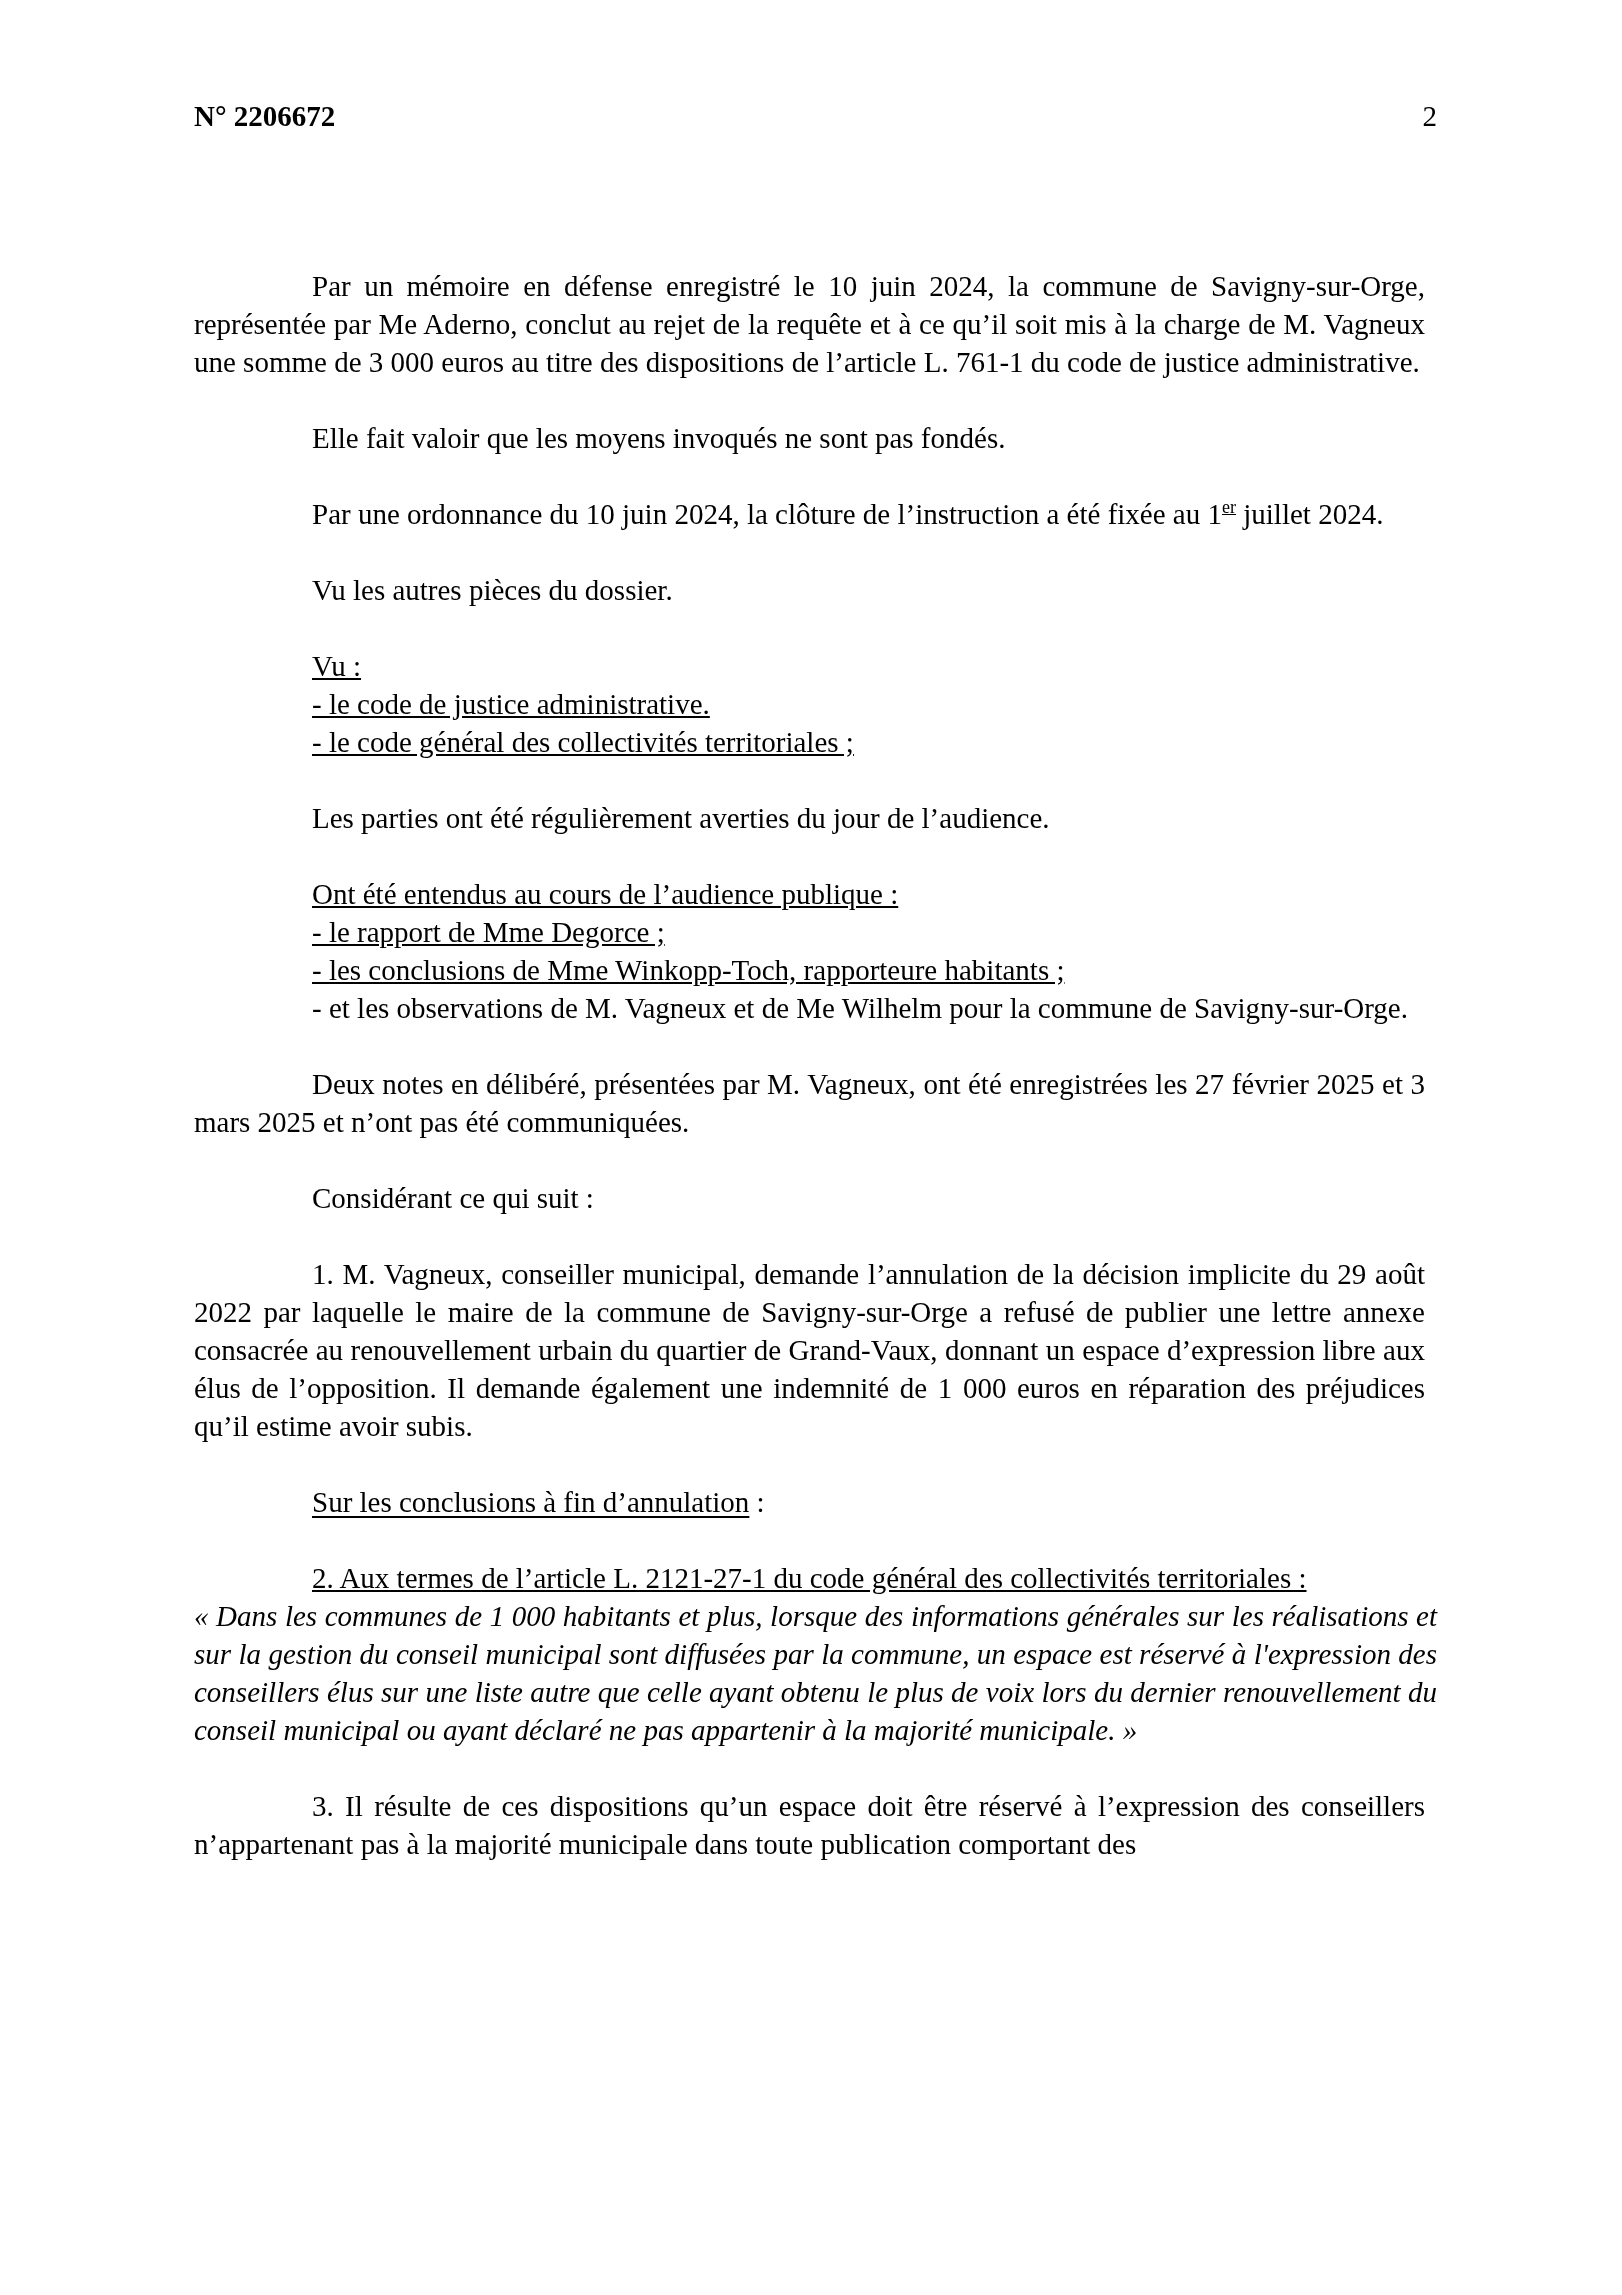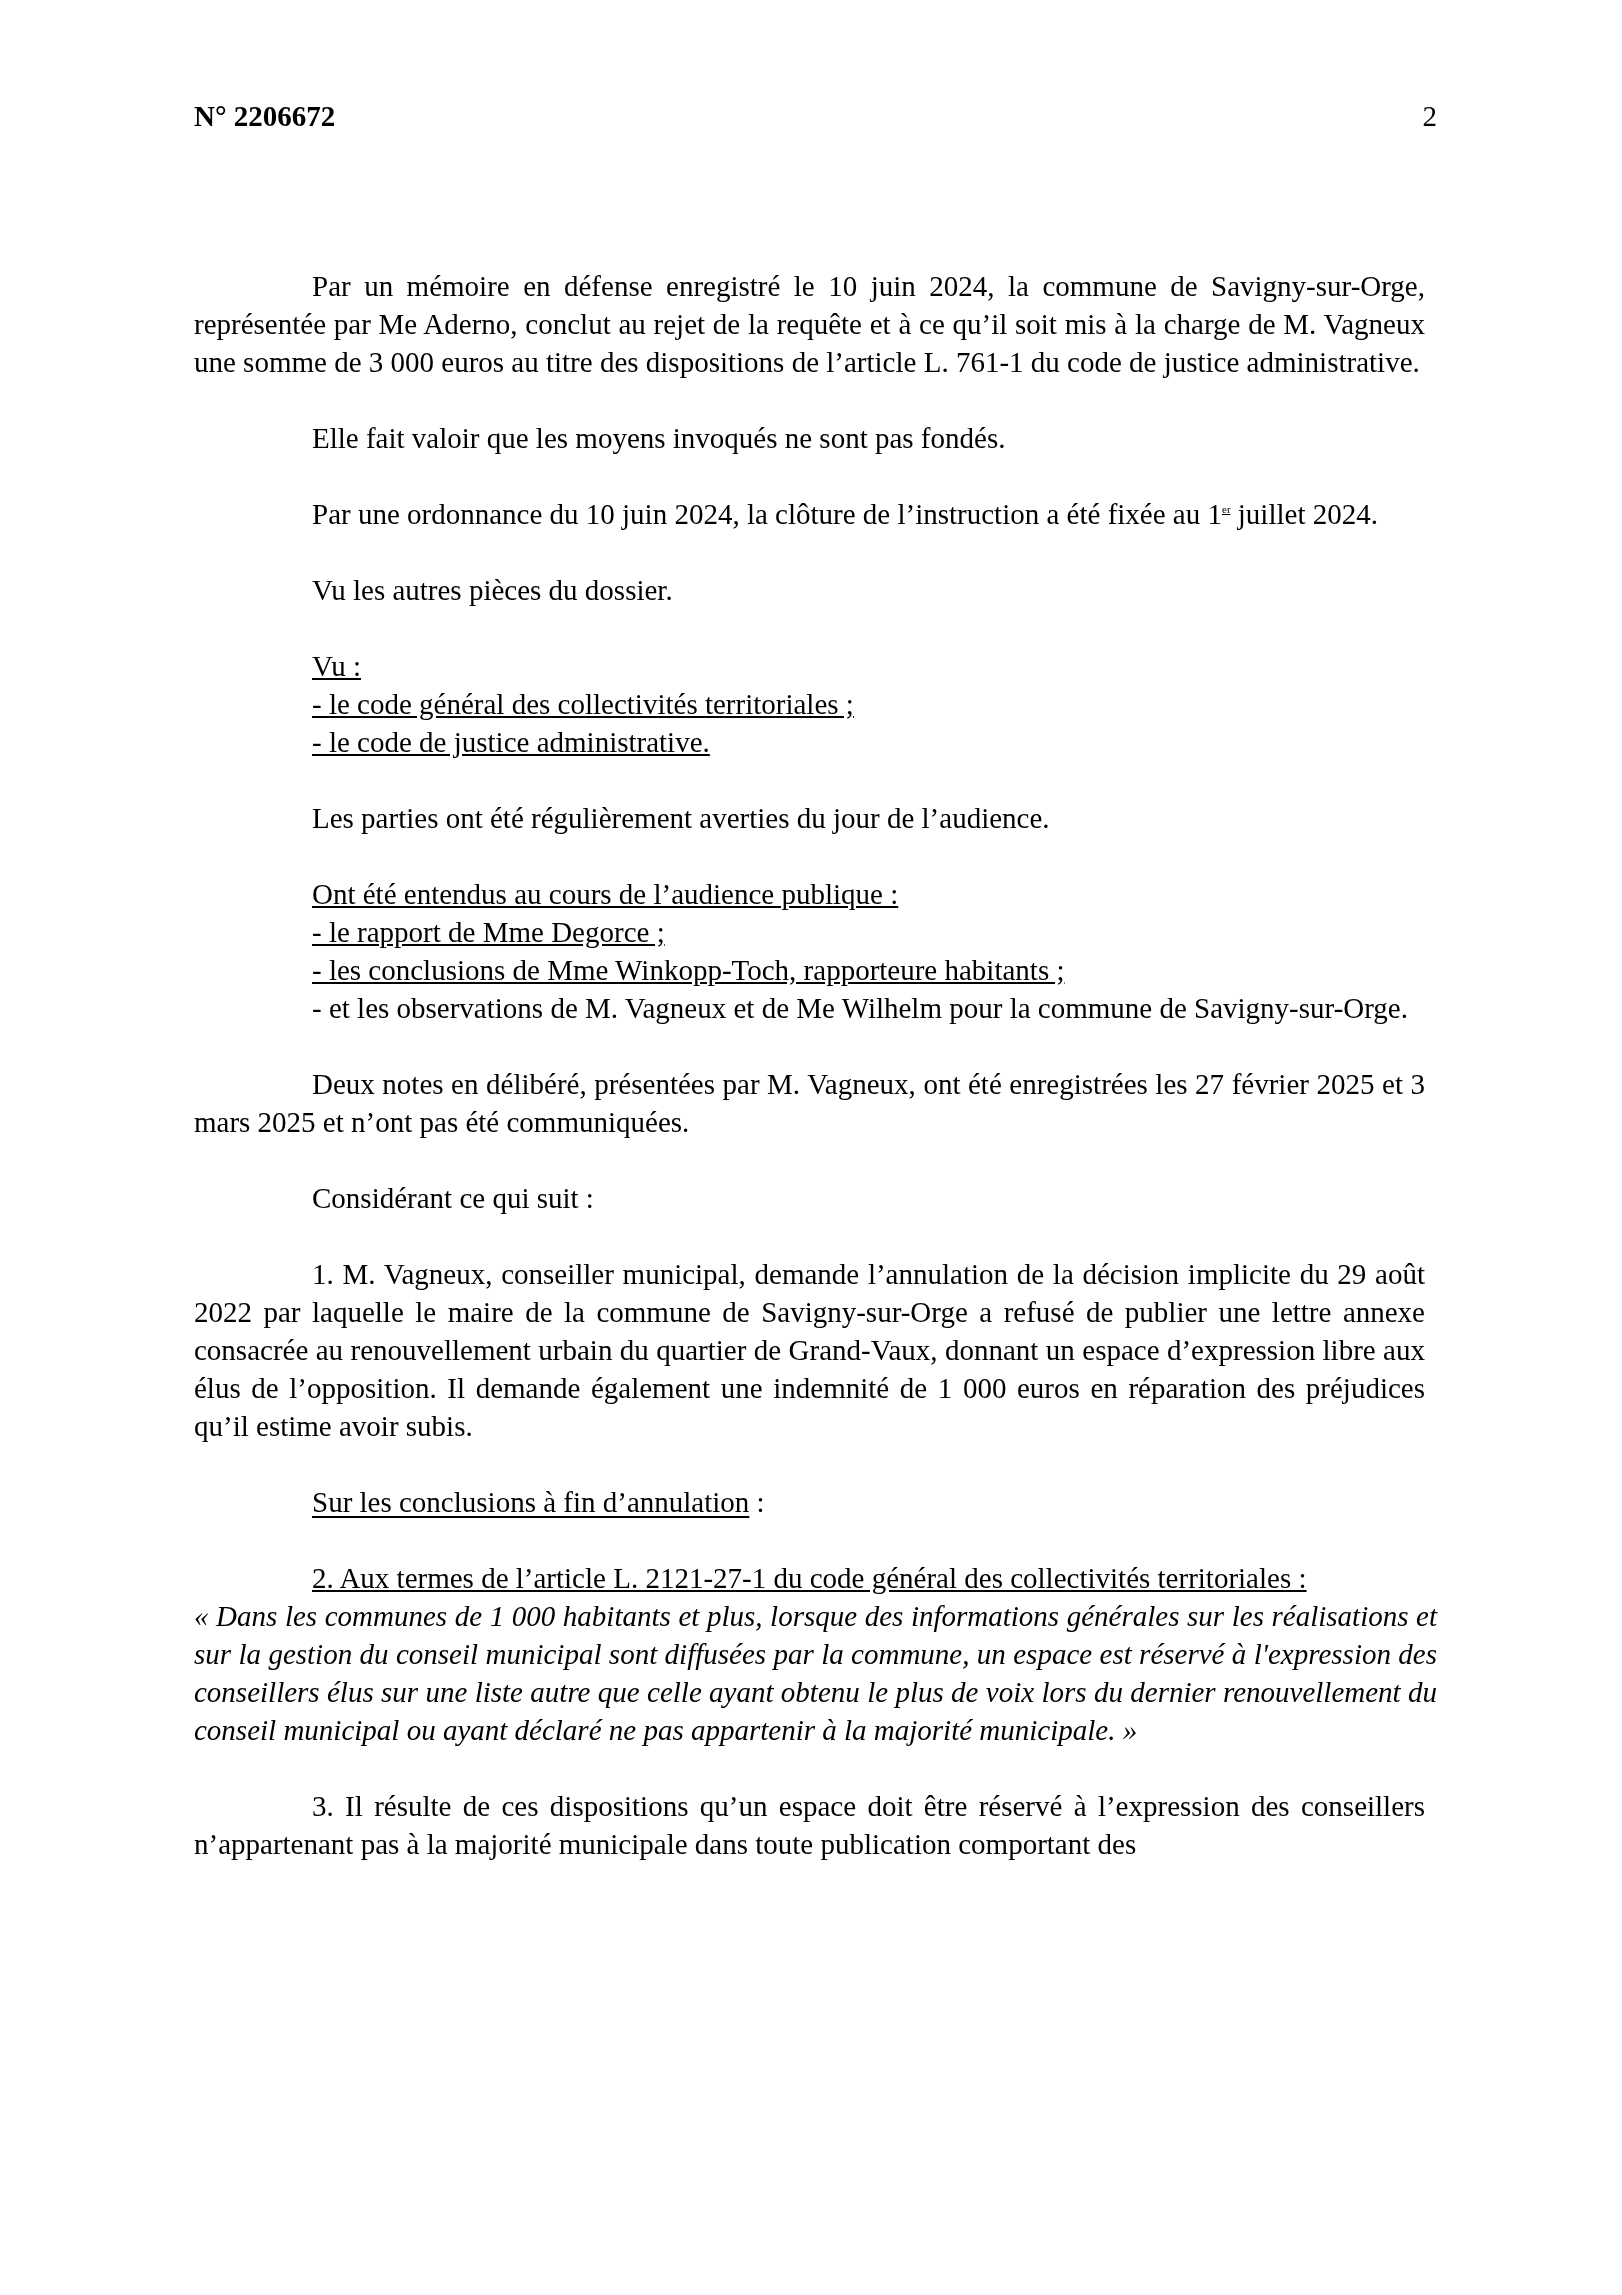--- a/index.html
+++ b/index.html
@@ -20,21 +20,21 @@
     font-size: 29px; line-height: 38px;
   }
   p { margin: 0 12px 38px 0; text-align: justify; }
   p.indent { text-indent: 118px; }
   .plain { padding-left: 118px; text-align: left; text-decoration: underline; }
   .plain-line { display: block; }
   .list-block { margin: 0 0 38px 0; }
   .list-item-last { text-indent: 118px; text-align: justify; }
   .underline { text-decoration: underline; text-decoration-thickness: 2px; text-underline-offset: 3.9px; }
   .quote { font-style: italic; text-align: justify; margin: 0 0 38px 0; }
-  sup { font-size: 11px; line-height: 0; vertical-align: super; text-decoration: underline; }
+  sup { font-size: 18px; line-height: 0; vertical-align: super; text-decoration: underline; }
 </style>
 </head>
 <body>
 
 <div class="page">
 
   <div class="header">
     <span class="case-number">N° 2206672</span>
     <span class="page-number">2</span>
   </div>
@@ -44,22 +44,22 @@
     <p class="indent">Par un mémoire en défense enregistré le 10 juin 2024, la commune de Savigny-sur-Orge, représentée par Me Aderno, conclut au rejet de la requête et à ce qu’il soit mis à la charge de M. Vagneux une somme de 3 000 euros au titre des dispositions de l’article L. 761-1 du code de justice administrative.</p>
 
     <p class="indent">Elle fait valoir que les moyens invoqués ne sont pas fondés.</p>
 
     <p class="indent"><span>Par une ordonnance du 10 juin 2024, la clôture de l’instruction a été fixée au 1</span><sup>er</sup><span> juillet 2024.</span></p>
 
     <p class="indent">Vu les autres pièces du dossier.</p>
 
     <div class="list-block plain">
       <span class="plain-line">Vu :</span>
+      <span class="plain-line">- le code de justice administrative.</span>
       <span class="plain-line">- le code général des collectivités territoriales ;</span>
-      <span class="plain-line">- le code de justice administrative.</span>
     </div>
 
     <p class="indent">Les parties ont été régulièrement averties du jour de l’audience.</p>
 
     <div class="list-block">
       <span class="plain-line plain">Ont été entendus au cours de l’audience publique :</span>
       <span class="plain-line plain">- le rapport de Mme Degorce ;</span>
       <span class="plain-line plain">- les conclusions de Mme Winkopp-Toch, rapporteure habitants ;</span>
       <div class="list-item-last">- et les observations de M. Vagneux et de Me Wilhelm pour la commune de Savigny-sur-Orge.</div>
     </div>

